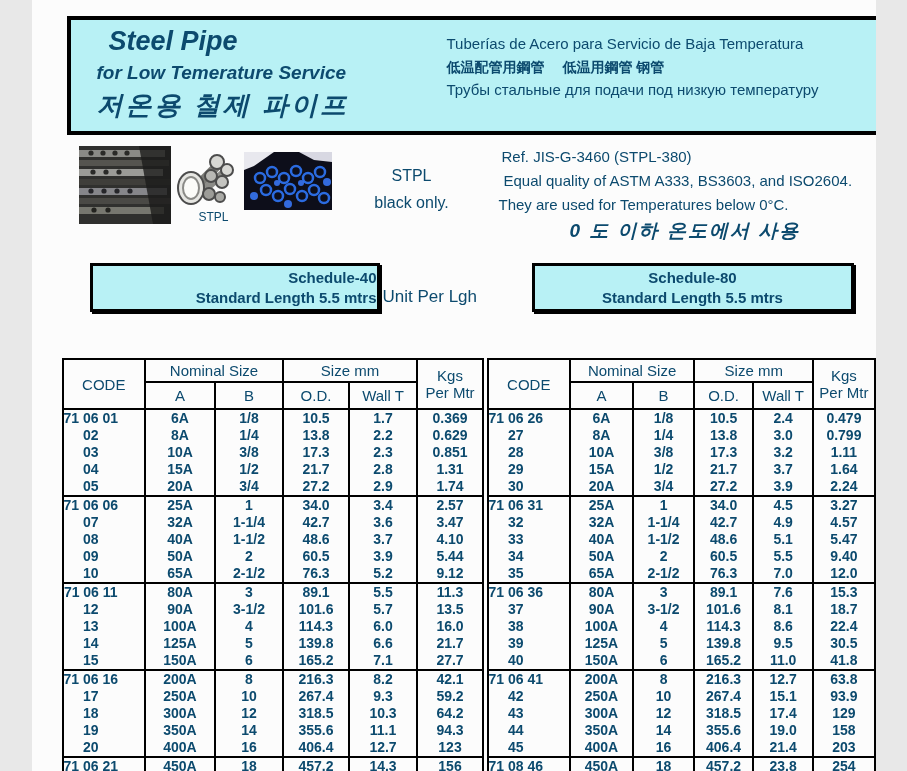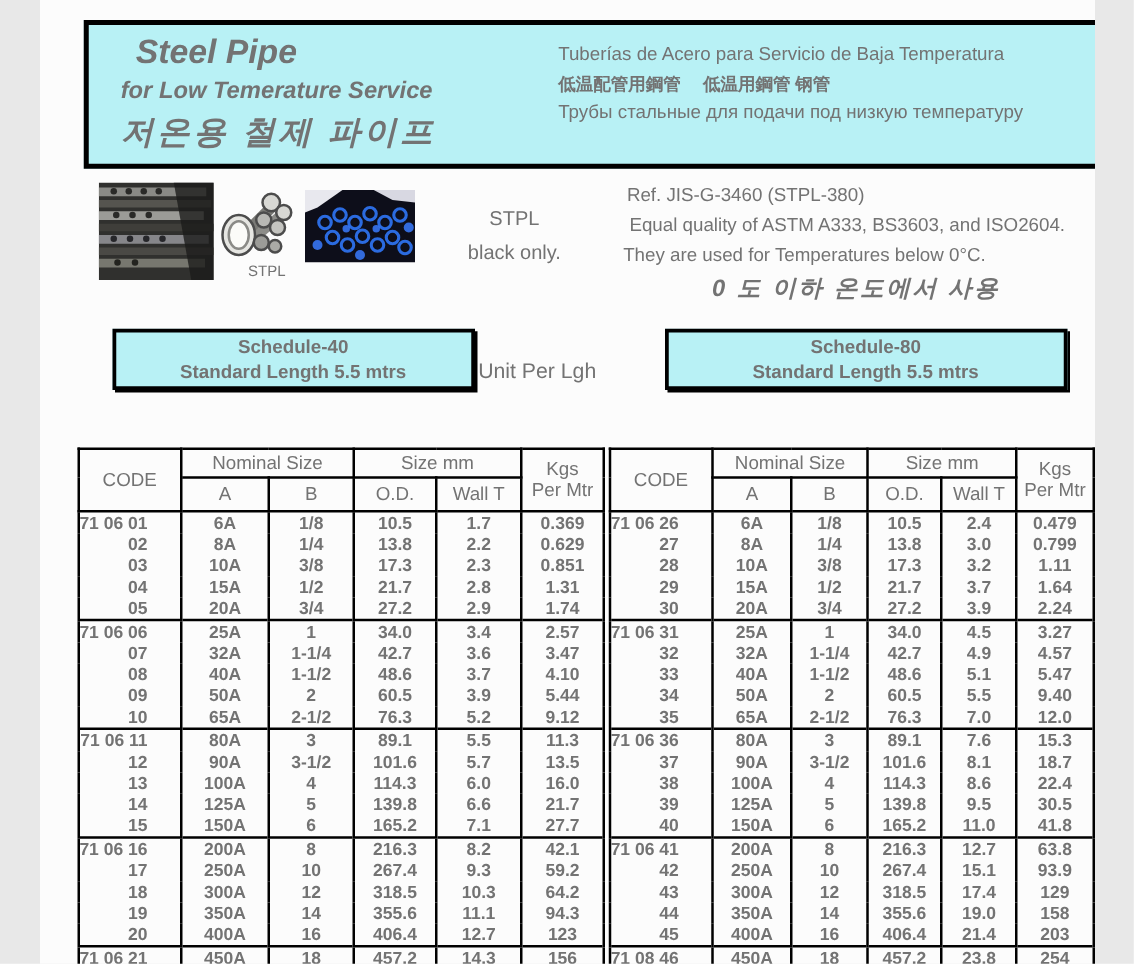--- a/index.html
+++ b/index.html
@@ -1,19 +1,19 @@
 <!DOCTYPE html>
 <html><head>
 <meta charset="utf-8">
 <style>
   * { margin:0; padding:0; box-sizing:border-box; }
   body { background:#e8e8e8; font-family:"Liberation Sans", sans-serif; }
   .page {
     position:relative; width:844px; height:771px; margin:0 auto;
-    background:#fcfcfc; color:#737373; overflow:hidden;
+    background:#fcfcfc; color:#0c4a6e; overflow:hidden;
   }
 
   
   .header-box {
     position:absolute; left:35px; top:16px; width:858px; height:119px;
     background:#b8f1f5; border:4px solid #000;
   }
   .title-en {
     position:absolute; left:38px; top:6px;
     font-size:27px; font-weight:bold; font-style:italic;
@@ -54,21 +54,21 @@
   }
 
   
   .sched-box {
     position:absolute; top:263px; height:49px;
     background:#b8f1f5; border:3px solid #000;
     text-align:center; font-weight:bold; font-size:15px;
     line-height:20px; padding-top:2px;
     box-shadow:2px 2px 0 #000;
   }
-  .sched-40 { left:58px;  width:290px; }
+  .sched-40 { left:58px;  width:290px;text-align:right; }
   .sched-80 { left:500px; width:322px; }
   .unit-label { position:absolute; left:351px; top:287px; font-size:17px; }
 
   
   .tbl-wrap { position:absolute; top:318px; }
   .tbl-40 { left:30px; }
   .tbl-80 { left:455px; }
   table { border-collapse:collapse; table-layout:fixed; border:2px solid #000;margin-top:40px; }
   thead th {
     border:2px solid #000; font-weight:normal; font-size:15px;
@@ -77,21 +77,21 @@
   thead tr.h1 th { height:23px; }
   thead tr.h2 th { height:27px; }
   th.kgs-h { font-size:15px; line-height:1.15; }
   tbody td {
     border-left:2px solid #000; border-right:2px solid #000;
     border-top:none; border-bottom:none;
     height:17px; line-height:17px; font-size:14px; font-weight:bold;
     text-align:center; padding:0; white-space:nowrap;
   }
   tbody tr.group-start td { border-top:2px solid #000; }
-  tbody td.code-cell { text-align:right; padding-right:26px; }
+  tbody td.code-cell { padding-right:26px; }
 </style>
 </head>
 <body>
 
 <div class="page">
 
   <div class="header-box">
     <div class="title-en">Steel Pipe</div>
     <div class="subtitle-en">for Low Temerature Service</div>
     <div class="title-ko">저온용 철제 파이프</div>

